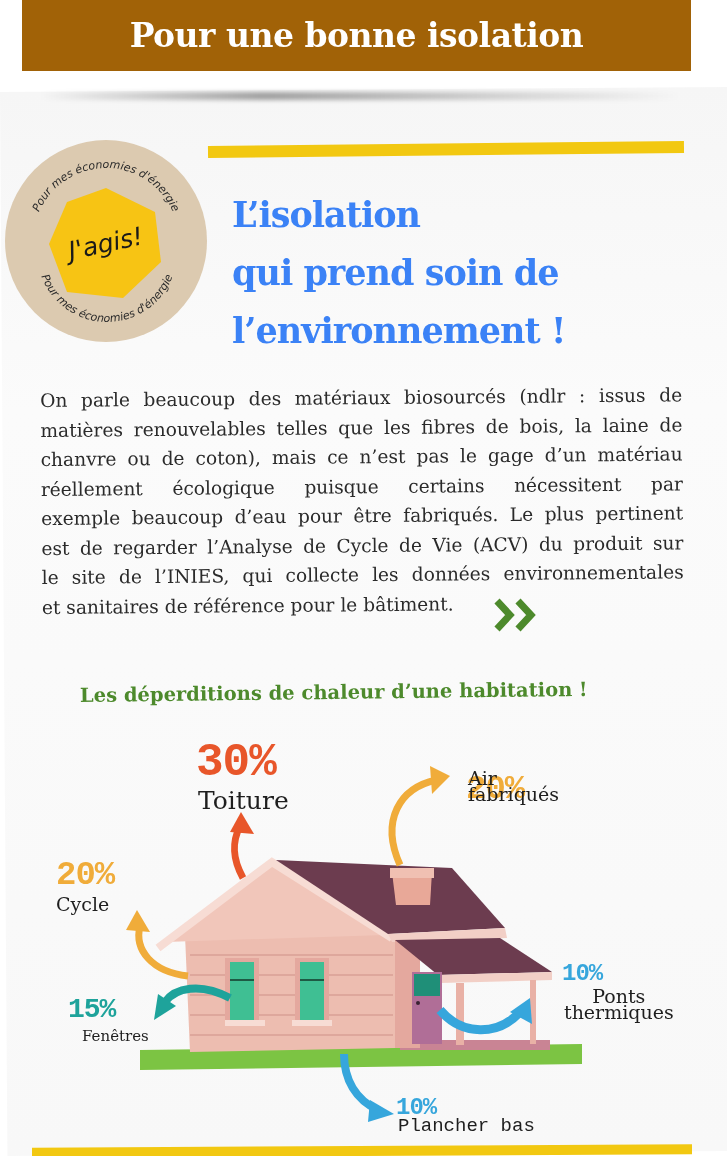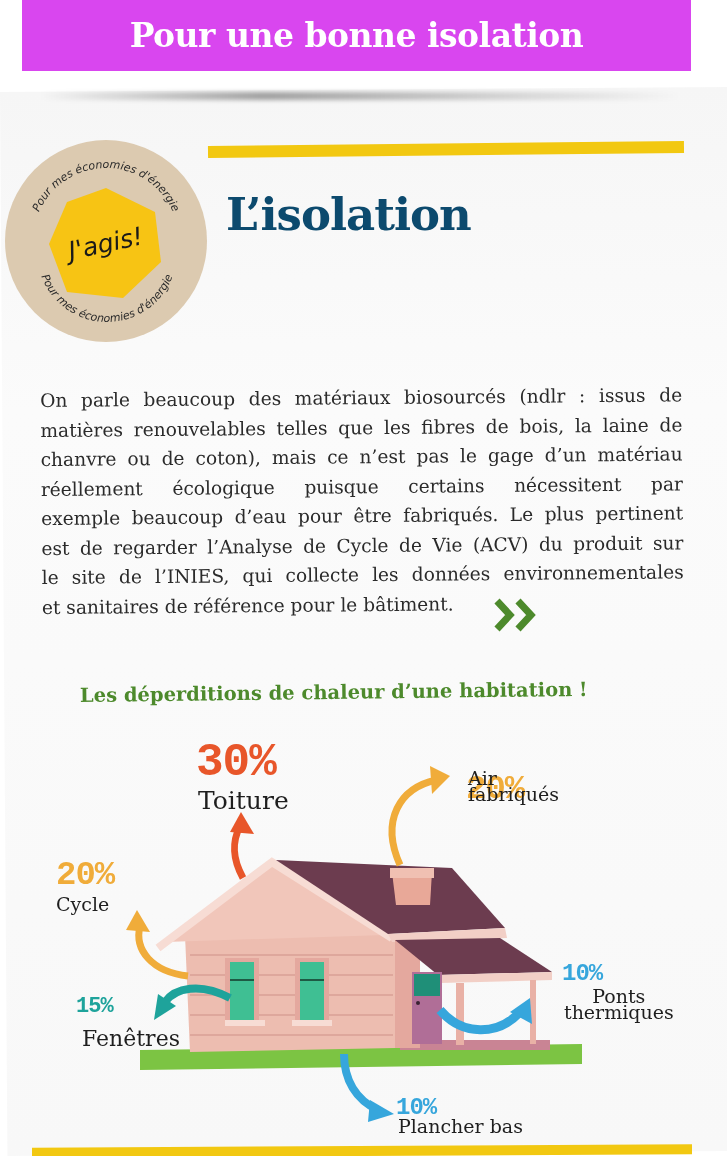--- a/index.html
+++ b/index.html
@@ -1,21 +1,21 @@
 <!DOCTYPE html>
 <html><head>
   <meta charset="utf-8">
   <style>
     * { box-sizing: border-box; margin: 0; padding: 0; }
     html, body { width: 727px; height: 1156px; overflow: hidden; background: #ffffff; }
     body { position: relative; font-family: "DejaVu Serif", serif; }
 
     .banner {
       position: absolute; left: 22px; top: 0; width: 669px; height: 71px;
-      background: #d946ef; color: #ffffff;
+      background: #a16207; color: #ffffff;
       display: flex; align-items: center; justify-content: center;
       font-family: "DejaVu Serif", serif; font-weight: bold; font-size: 33px; letter-spacing: -0.5px;
     }
     .page {
       position: absolute; left: 0; top: 92px; width: 727px; height: 1064px;
       background: linear-gradient(180deg, #f6f6f6 0%, #fbfbfb 30%, #f8f8f8 100%);
       transform: rotate(-0.4deg); transform-origin: top left;
     }
     .page-shadow {
       position: absolute; left: 40px; top: 92px; width: 640px; height: 8px;
@@ -25,23 +25,23 @@
     .yellow-rule {
       position: absolute; left: 208px; top: 146px; width: 476px; height: 12px;
       background: #f2c811; transform: rotate(-0.6deg); transform-origin: left center;
     }
     .badge {
       position: absolute; left: 5px; top: 140px; width: 202px; height: 202px; border-radius: 50%;
       background: #dccab0;
     }
     .badge svg { position: absolute; left: 0; top: 0; }
     .headline {
-      position: absolute; left: 226px; top: 186px; width: 470px;
-      color: #0c4a6e; font-family: "DejaVu Serif", serif; font-weight: bold;
-      font-size: 45px; line-height: 58px; letter-spacing: -1px;
+      position: absolute; left: 232px; top: 186px; width: 470px;
+      color: #3b82f6; font-family: "DejaVu Serif", serif; font-weight: bold;
+      font-size: 35px; line-height: 58px; letter-spacing: -1px;
     }
     .headline div { white-space: nowrap; }
     .body-text {
       position: absolute; left: 40px; top: 386px; width: 642px;
       color: #2a2a2a; font-family: "DejaVu Serif", serif; font-size: 18.6px; line-height: 29.5px;
       text-align: justify; transform: rotate(-0.5deg); transform-origin: left top;
     }
     .body-text .line { display: block; white-space: nowrap; text-align-last: justify; }
     .body-text .line.last { text-align-last: left; }
     .chevrons {
@@ -89,20 +89,22 @@
     </text>
     <text font-family="DejaVu Sans, sans-serif" font-size="11" font-style="italic" fill="#2a2a2a">
       <textPath href="#arcBot" startOffset="50%" text-anchor="middle">Pour mes économies d'énergie</textPath>
     </text>
     <text x="101" y="112" text-anchor="middle" font-family="DejaVu Sans, sans-serif" font-size="25" font-style="italic" fill="#1a1a1a" transform="rotate(-12 101 105)">J'agis!</text>
   </svg>
 </div>
 
 <div class="headline">
   <div>L’isolation</div>
+  <div>qui prend soin de</div>
+  <div>l’environnement !</div>
 </div>
 
 <div class="body-text">
   <span class="line">On parle beaucoup des matériaux biosourcés (ndlr : issus de</span>
   <span class="line">matières renouvelables telles que les fibres de bois, la laine de</span>
   <span class="line">chanvre ou de coton), mais ce n’est pas le gage d’un matériau</span>
   <span class="line">réellement écologique puisque certains nécessitent par</span>
   <span class="line">exemple beaucoup d’eau pour être fabriqués. Le plus pertinent</span>
   <span class="line">est de regarder l’Analyse de Cycle de Vie (ACV) du produit sur</span>
   <span class="line">le site de l’INIES, qui collecte les données environnementales</span>
@@ -192,31 +194,31 @@
 <div class="lbl" style="left:468px; top:770px; font-size:19px;">
   <div>Air</div>
   <div>fabriqués</div>
 </div>
 
 <div class="pct" style="left:56px; top:858px; font-size:34px;">
   <span style="color:#f0ac3a">20%</span>
 </div>
 <div class="lbl" style="left:56px; top:896px; font-size:19px;">Cycle</div>
 
-<div class="pct" style="left:76px; top:996px; font-size:22px;">
+<div class="pct" style="left:68px; top:996px; font-size:28px;">
   <span style="color:#1ea39b">15%</span>
 </div>
-<div class="lbl" style="left:82px; top:1030px; font-size:22px;">Fenêtres</div>
+<div class="lbl" style="left:82px; top:1030px; font-size:15px;">Fenêtres</div>
 
 <div class="pct" style="left:562px; top:962px; font-size:24px;">
   <span style="color:#36a6dc">10%</span>
 </div>
 <div class="lbl" style="left:564px; top:988px; font-size:19px;text-align:center;">
   <div>Ponts</div>
   <div>thermiques</div>
 </div>
 
 <div class="pct" style="left:396px; top:1096px; font-size:24px;">
   <span style="color:#36a6dc">10%</span>
 </div>
-<div class="lbl" style="left:398px; top:1118px; font-size:19px;">Plancher bas</div>
+<div class="lbl" style="left:398px; top:1118px; font-size:19px;font-family:Liberation Mono, monospace;">Plancher bas</div>
 
 <div class="bottom-rule"></div>
 
 </body></html>

